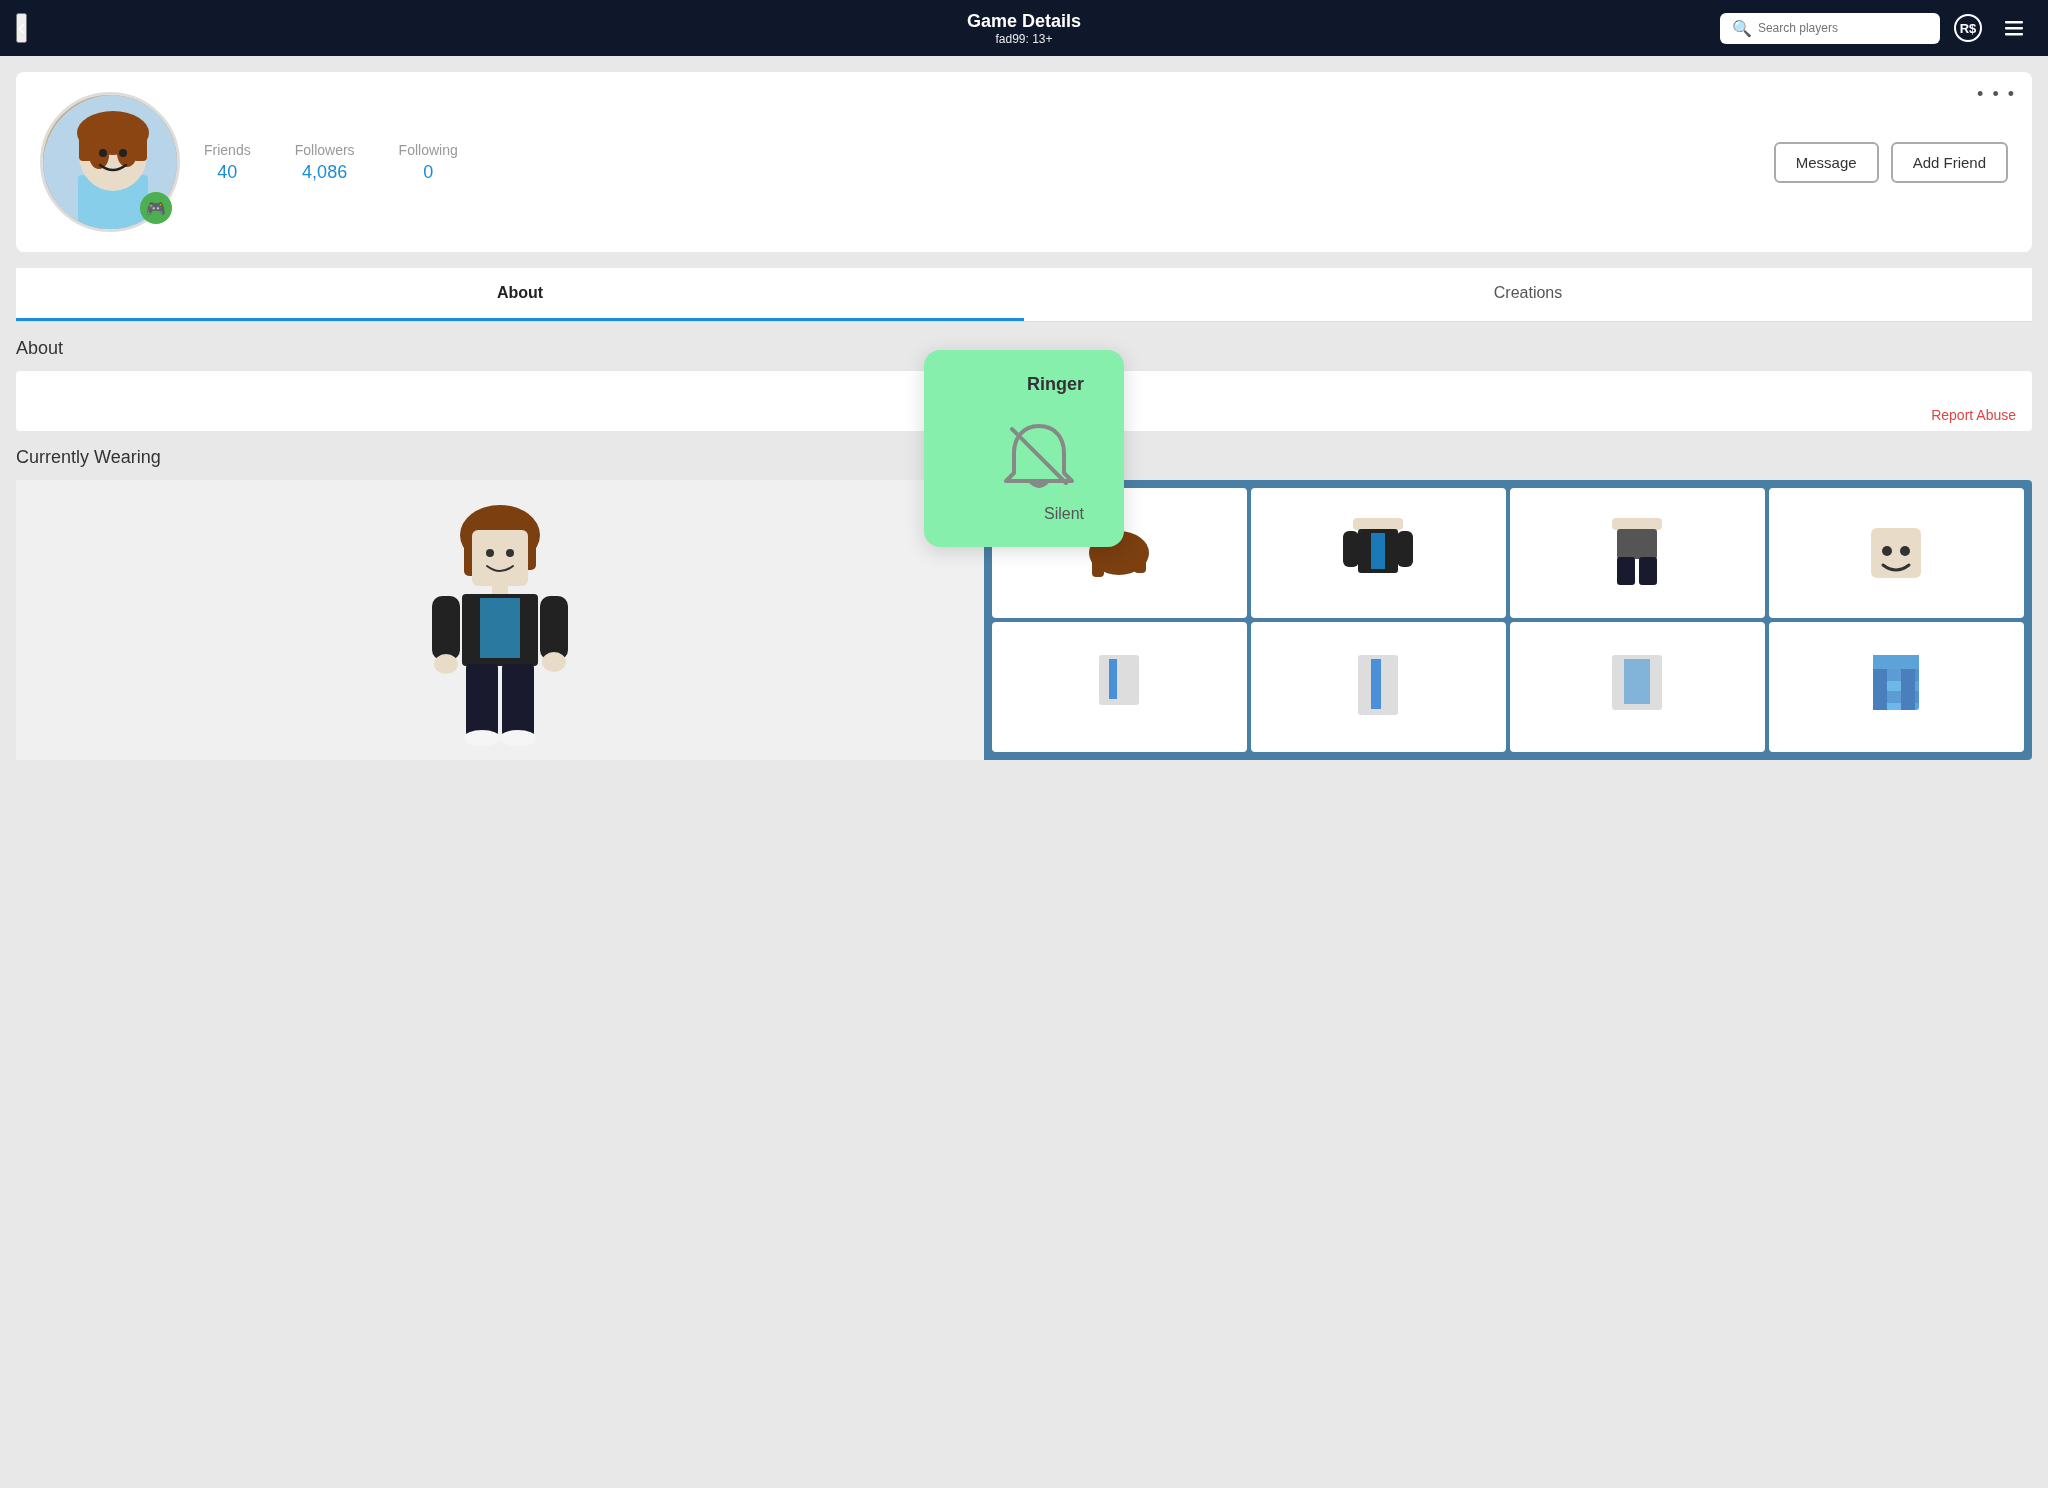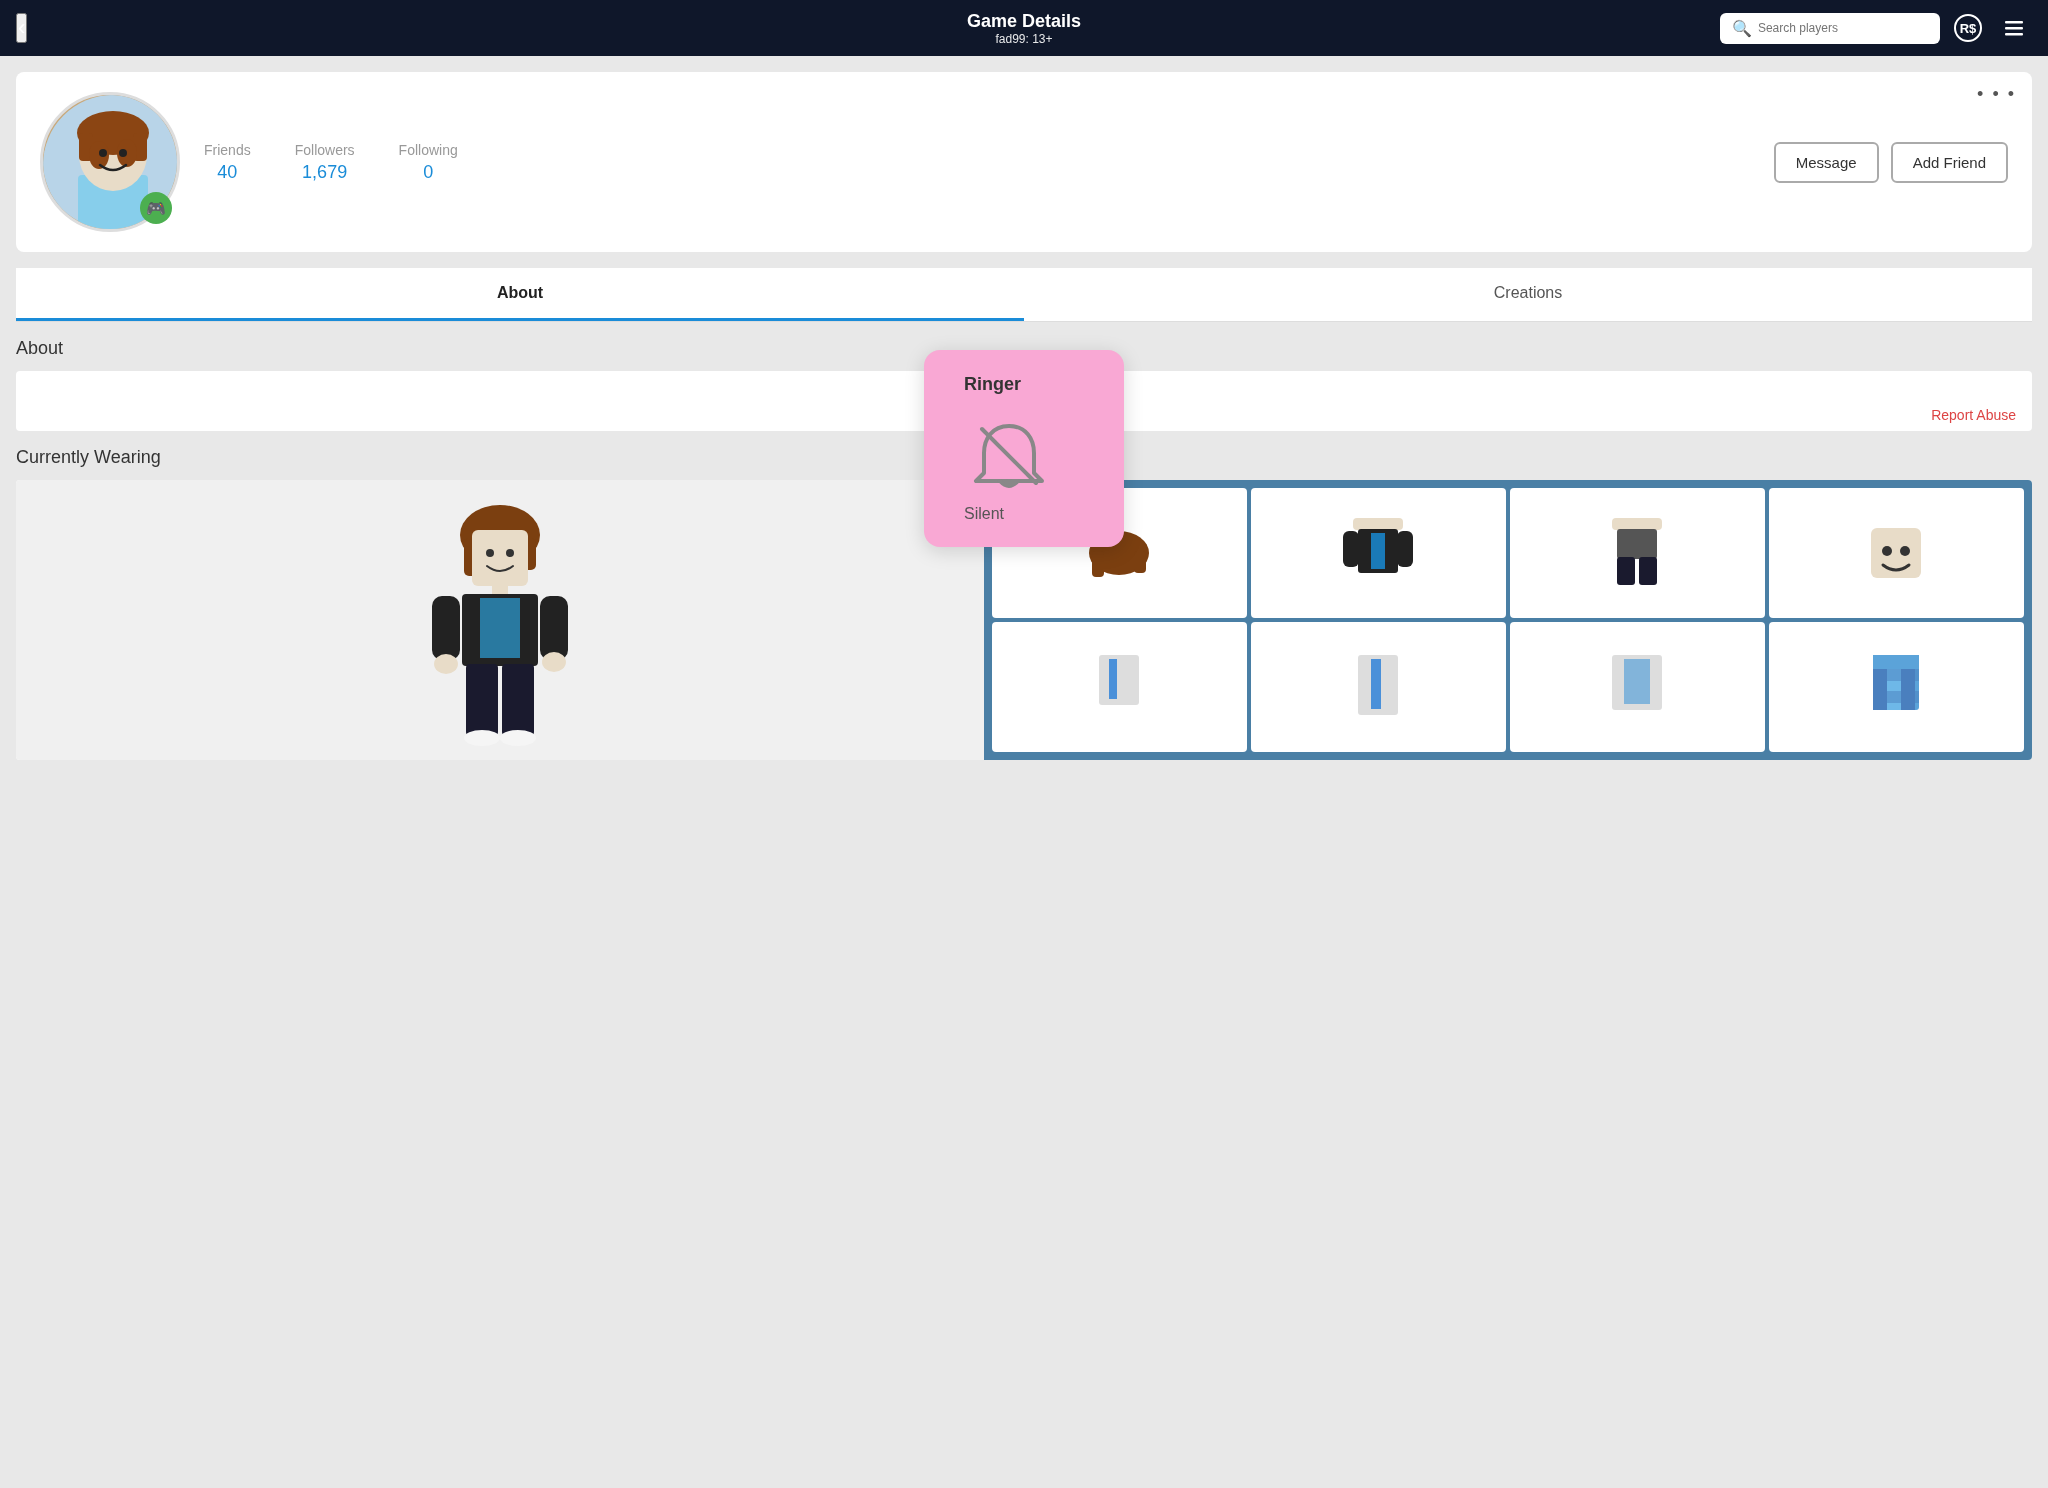--- a/index.html
+++ b/index.html
@@ -257,24 +257,24 @@
       align-items: center;
       justify-content: center;
       min-height: 100px;
       overflow: hidden;
     }
     .ringer-popup {
       position: absolute;
       top: 350px;
       left: 50%;
       transform: translateX(-50%);
-      background: #f9a8d4;
+      background: #86efac;
       border-radius: 16px;
       padding: 24px 40px;
-      text-align: left;
+      text-align: right;
       box-shadow: 0 4px 20px rgba(0,0,0,0.15);
       min-width: 200px;
       z-index: 101;
     }
     .ringer-title {
       font-size: 18px;
       font-weight: 600;
       color: #333;
       margin-bottom: 16px;
     }
@@ -340,21 +340,21 @@
     </div>
   </div>
   <div class="profile-info">
     <div class="stats-row">
       <div class="stat-item">
         <div class="stat-label">Friends</div>
         <div class="stat-value">40</div>
       </div>
       <div class="stat-item">
         <div class="stat-label">Followers</div>
-        <div class="stat-value">1,679</div>
+        <div class="stat-value">4,086</div>
       </div>
       <div class="stat-item">
         <div class="stat-label">Following</div>
         <div class="stat-value">0</div>
       </div>
     </div>
   </div>
   <div class="profile-actions">
     <button class="btn-outline">Message</button>
     <button class="btn-outline">Add Friend</button>

